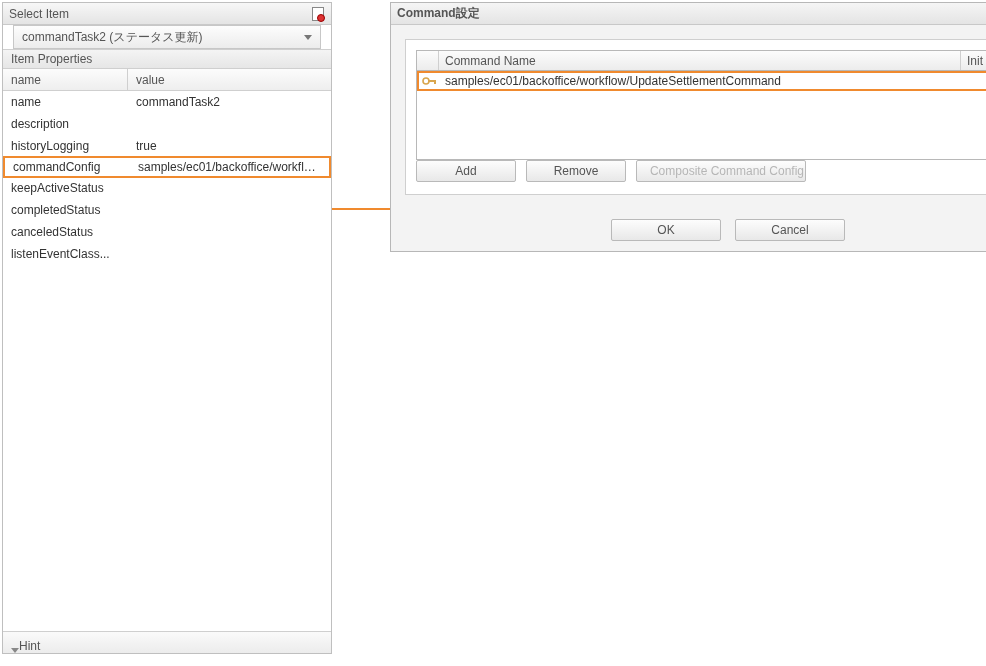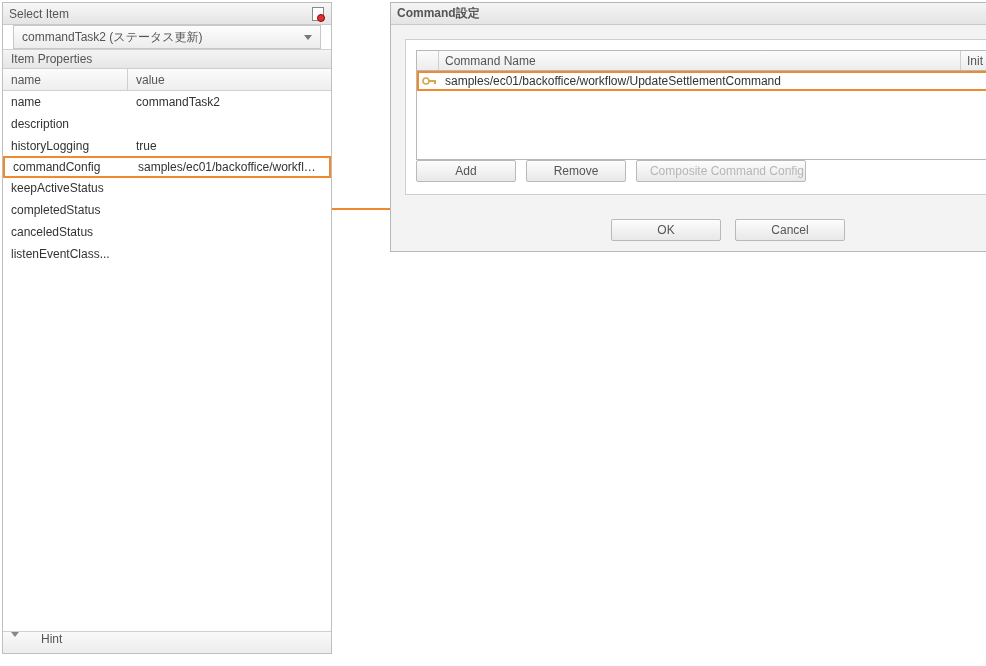--- a/index.html
+++ b/index.html
@@ -91,21 +91,21 @@
   .prop-body .row .c1{width:125px;padding:0 8px;color:#333;white-space:nowrap;overflow:hidden;text-overflow:ellipsis;}
   .prop-body .row .c2{flex:1;padding:0 8px;color:#333;white-space:nowrap;overflow:hidden;text-overflow:ellipsis;}
   .row.highlight{
     border:2px solid #f08a2e;
     margin:-1px 0;
   }
   .hint-section {
     height: 22px;
     border-top:1px solid #cfcfcf;
     background:linear-gradient(#fafafa,#ececec);
-    display:flex;align-items:flex-start;padding:0 8px;color:#555;gap:22px;
+    display:flex;align-items:flex-end;padding:0 8px;color:#555;gap:0;
     cursor:pointer;
   }
   .chev-down-sm{
      width:0;height:0;border-left:4px solid transparent;border-right:4px solid transparent;border-top:5px solid #888;
   }
 
   
   .dialog {
     position: absolute;
     left: 390px;

